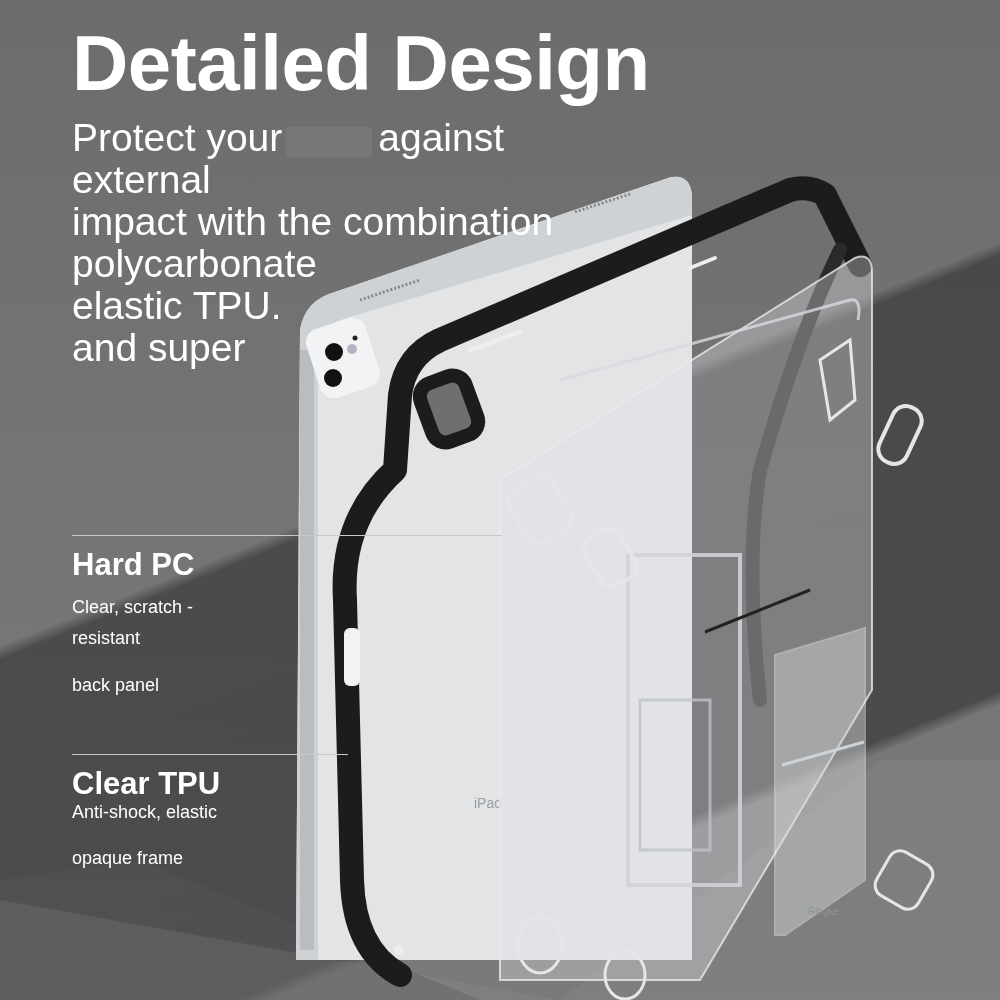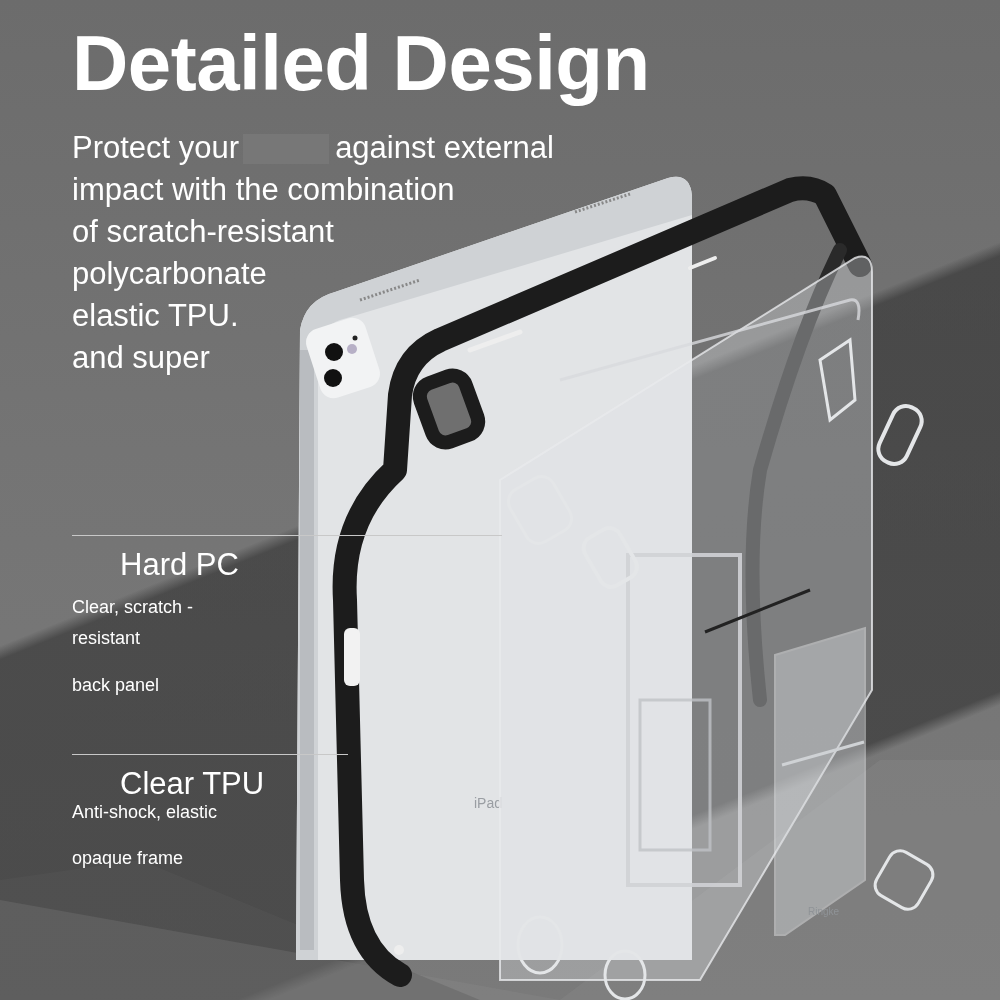--- a/index.html
+++ b/index.html
@@ -21,33 +21,33 @@
     background: linear-gradient(158deg, transparent 0%, transparent 46%, rgba(40,40,40,0.55) 47%, rgba(45,45,45,0.6) 78%, transparent 79%);
   }
   svg.illustration { position: absolute; left: 0; top: 0; width: 1000px; height: 1000px; }
 
   .title {
     position: absolute; left: 72px; top: 18px;
     font-size: 78px; font-weight: bold; letter-spacing: -0.5px;
     line-height: 90px; white-space: nowrap;
   }
   .intro {
-    position: absolute; left: 72px; top: 127px; width: 560px;
-    font-size: 31px; line-height: 42px;
+    position: absolute; left: 72px; top: 117px; width: 560px;
+    font-size: 39px; line-height: 42px;
   }
   .intro .redact {
     display: inline-block; width: 86px; height: 30px; vertical-align: -6px;
     background: #777777; margin: 0 6px 0 4px;
   }
   .feature { position: absolute; left: 72px; }
   .feature .rule {
     position: absolute; left: 0; top: 0; height: 1px; background: #c8c8c8;
   }
   .feature .f-title {
-    position: absolute; left: 0; font-size: 31px; font-weight: normal; white-space: nowrap; margin-left: 48px;
+    position: absolute; left: 0; font-size: 31px; font-weight: bold; white-space: nowrap;
   }
   .feature .f-desc {
     position: absolute; left: 0; font-size: 18px; line-height: 31px; white-space: nowrap;
   }
 </style>
 </head>
 <body>
 
 <div class="scene">
   <div class="wall"></div>
@@ -105,21 +105,20 @@
       <ellipse cx="540" cy="945" rx="22" ry="28" fill="none" stroke="#e4e6e8" stroke-width="3"></ellipse>
       <ellipse cx="625" cy="975" rx="20" ry="24" fill="none" stroke="#e4e6e8" stroke-width="3"></ellipse>
     </g>
   </svg>
 
   <div class="title">Detailed Design</div>
 
   <div class="intro">
     <div><span>Protect your</span><span class="redact"></span><span>against external</span></div>
     <div>impact with the combination</div>
-    <div>of scratch-resistant</div>
     <div>polycarbonate</div>
     <div>elastic TPU.</div>
     <div>and super</div>
   </div>
 
   <div class="feature" style="top:535px;">
     <div class="rule" style="width:430px;"></div>
     <div class="f-title" style="top:12px;">Hard PC</div>
     <div class="f-desc" style="top:57px;">Clear, scratch -</div>
     <div class="f-desc" style="top:88px;">resistant</div>

